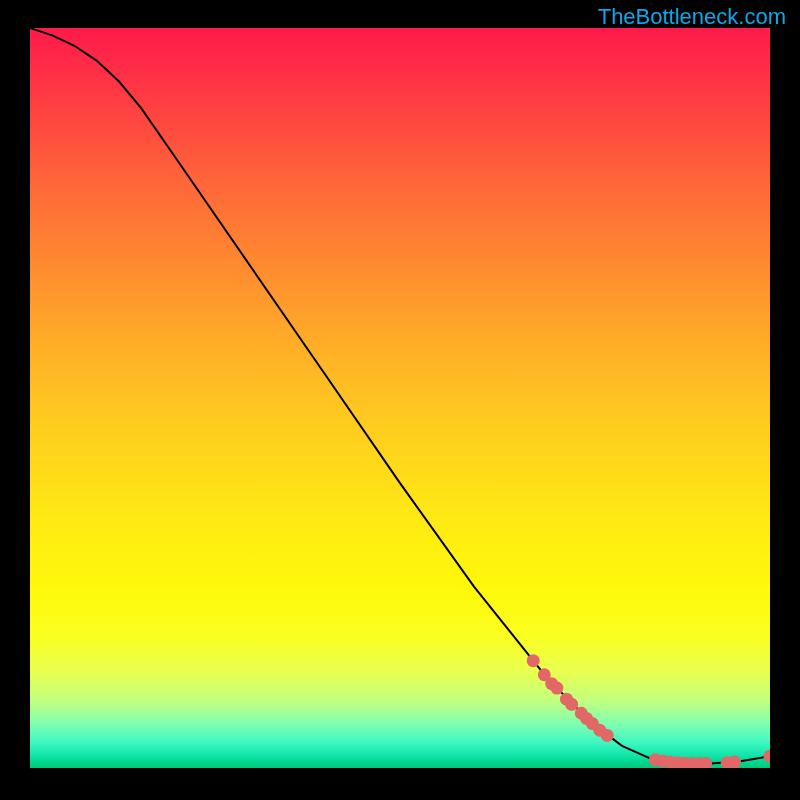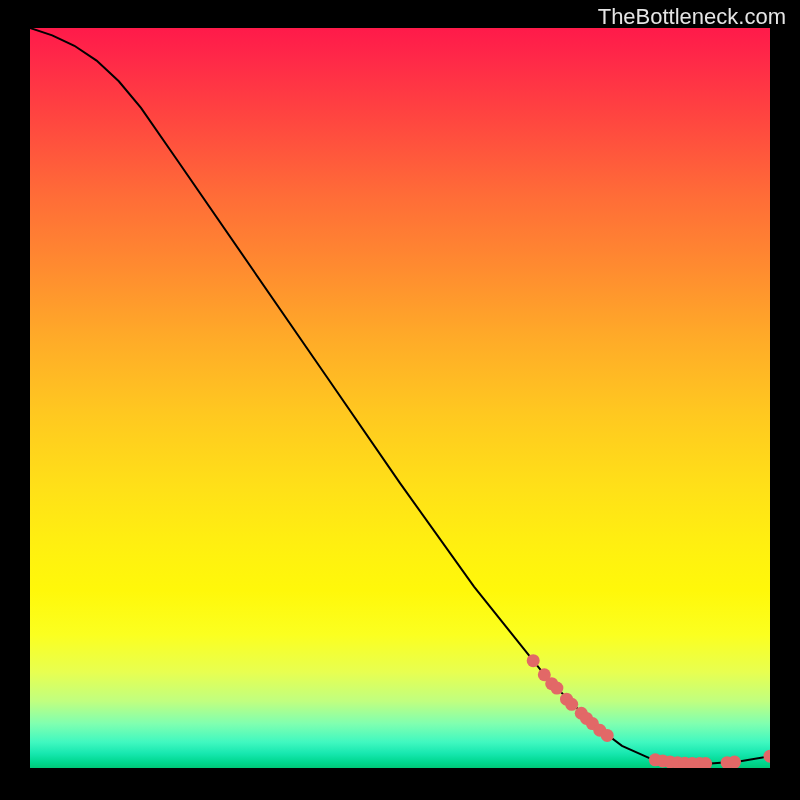--- a/index.html
+++ b/index.html
@@ -7,21 +7,21 @@
     width: 800px;
     height: 800px;
     background: #000;
     position: relative;
     font-family: Arial, sans-serif;
   }
   .watermark {
     position: absolute;
     top: 4px;
     right: 14px;
-    color: #e5e5e5;
+    color: #0ea5e9;
     font-size: 22px;
     font-weight: 500;
     z-index: 10;
   }
   .plot-area {
     position: absolute;
     left: 30px;
     top: 28px;
     width: 740px;
     height: 740px;

